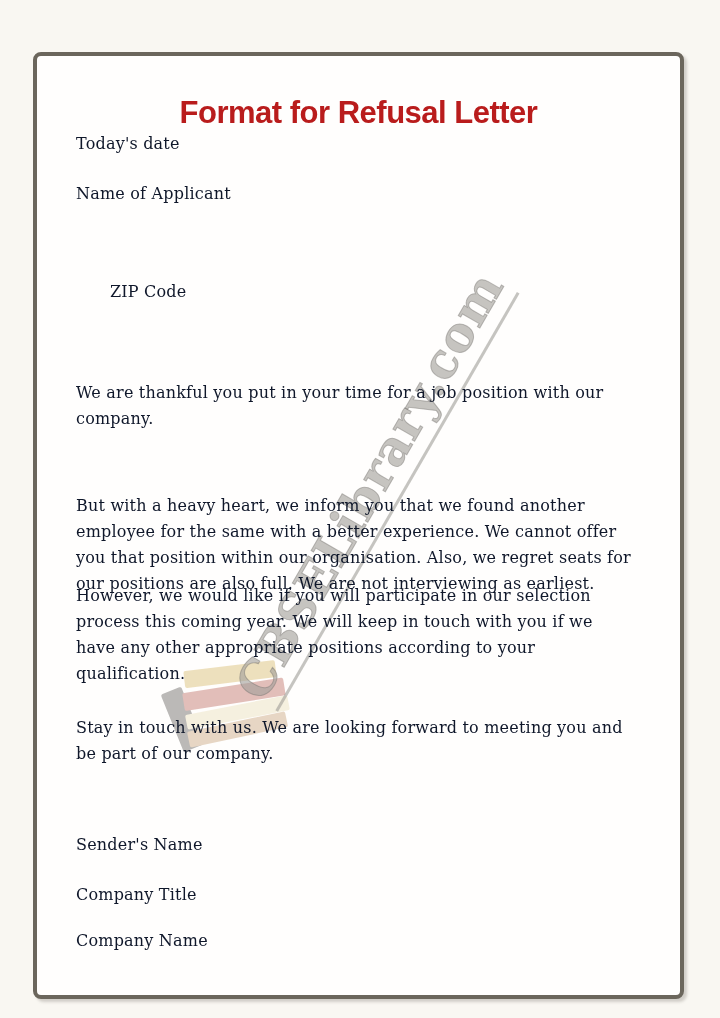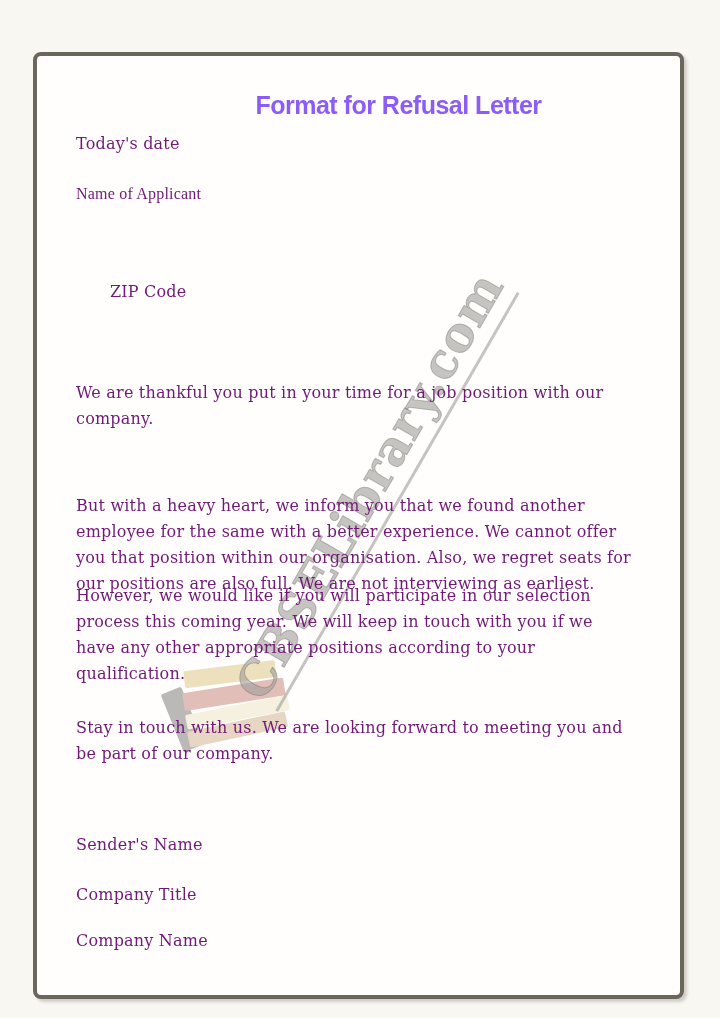--- a/index.html
+++ b/index.html
@@ -20,39 +20,38 @@
     border-radius: 8px;
     box-shadow: 3px 3px 3px rgba(90,85,75,0.25);
   }
   .page-title {
     position: absolute;
     left: 0; top: 18px;
     width: 100%;
     text-align: center;
     font-family: "Liberation Sans", sans-serif;
     font-weight: bold;
-    font-size: 25px;
+    font-size: 31px;
     letter-spacing: -0.5px;
-    color: #8b5cf6;
+    color: #b91c1c;
     z-index: 2;
-    padding-left: 40px;
   }
   .txt {
     position: absolute;
     left: 39px;
     width: 600px;
     font-size: 16px;
     line-height: 26px;
     letter-spacing: 0.2px;
-    color: #701a75;
+    color: #0f172a;
     white-space: pre-line;
     z-index: 2;
   }
   .meta-1 { top: 75px; }
-  .meta-2 { top: 125px; font-family: Liberation Serif, serif; }
+  .meta-2 { top: 125px; }
   .meta-3 { top: 174px; }
   .meta-4 { top: 223px; margin-left: 34px; }
   .salutation { top: 273px; }
   .para-1 { top: 324px; }
   .para-2 { top: 401px; margin-top: 36px; }
   .para-3 { top: 527px; }
   .para-4 { top: 659px; }
   .closing { top: 726px; }
   .sig-1 { top: 776px; }
   .sig-2 { top: 826px; }

